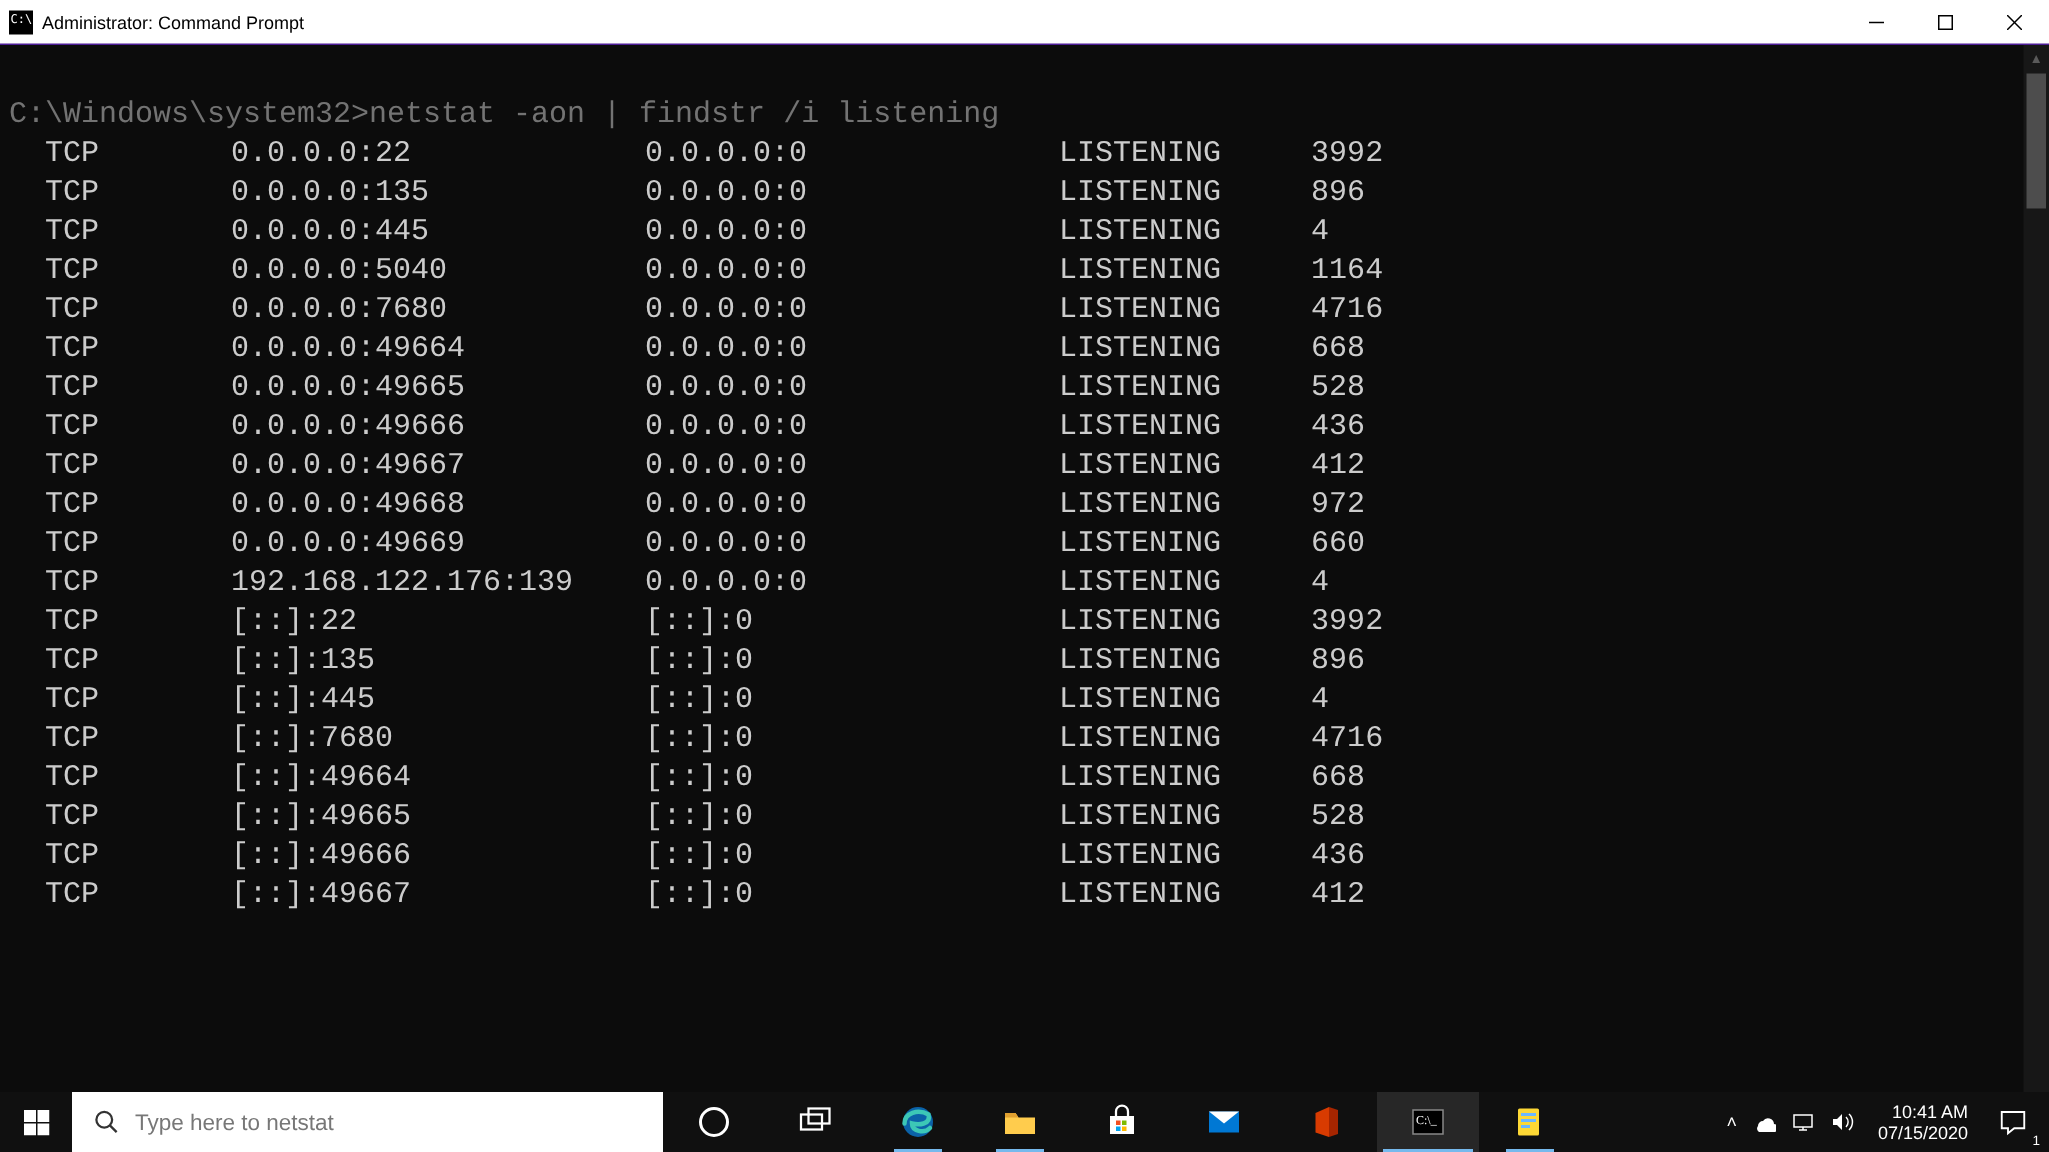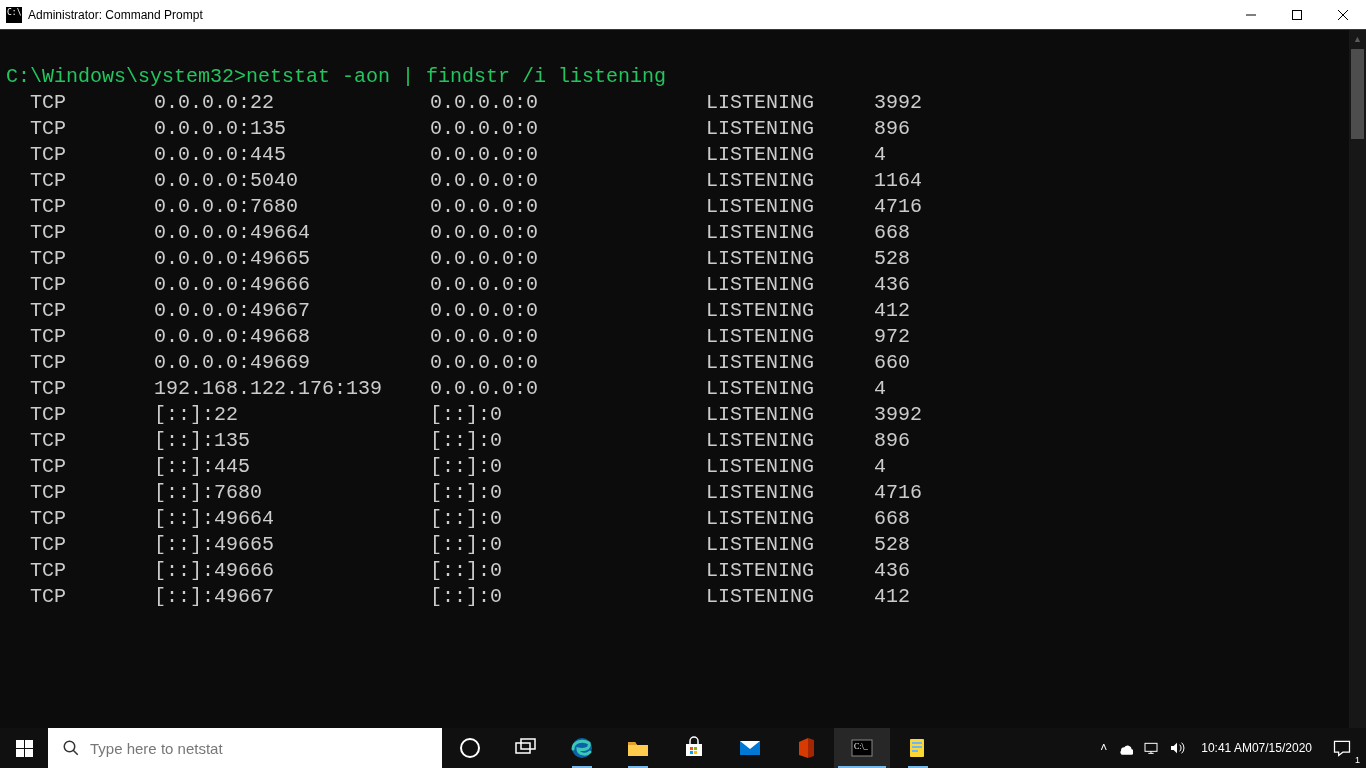--- a/index.html
+++ b/index.html
@@ -14,40 +14,40 @@
   .titlebar .win-btn { width: 46px; height: 30px; display: flex; align-items: center; justify-content: center; }
   .titlebar .win-btn svg { width: 10px; height: 10px; }
 
   
   .terminal-wrap { position: relative; height: calc(768px - 30px - 40px); background: #0c0c0c; }
   .terminal { position: absolute; top: 0; left: 0; right: 17px; bottom: 0; background: #0c0c0c; color: #cccccc; font-family: Consolas, "Courier New", monospace; font-size: 20px; line-height: 26px; padding: 8px 2px 0 6px; white-space: pre; overflow: hidden; }
   .scrollbar { position: absolute; top: 0; right: 0; width: 17px; height: 100%; background: #171717; }
   .scroll-arrow { width: 17px; height: 17px; display: flex; align-items: center; justify-content: center; color: #5a5a5a; font-size: 9px; }
   .scroll-thumb { width: 13px; margin-left: 2px; background: #4d4d4d; height: 90px; margin-top: 2px; }
 
-  .prompt-line { color: #22c55e; }
+  .prompt-line { color: #737373; }
   .row { display: flex; align-items: flex-end; }
   .c-pad   { width: 2ch; }
   .c-proto { width: 7ch; }
   .c-local { width: 23ch; margin-left: 40px; }
   .c-remote{ width: 23ch; font-family: Liberation Mono, monospace; }
   .c-state { width: 14ch; }
   .c-pid   { }
 
   
   .taskbar { height: 40px; background: #101010; display: flex; align-items: stretch; color: #fff; }
-  .tb-item { display: flex; align-items: center; justify-content: center; width: 56px; }
+  .tb-item { display: flex; align-items: center; justify-content: center; width: 68px; }
   .tb-start { width: 48px; display:flex; align-items:center; justify-content:center;}
   .tb-start svg { width: 17px; height: 17px; }
   .search-box { flex: 0 0 394px; background: #fff; display: flex; align-items: center; padding: 0 14px; color: #666; font-size: 15px; gap: 10px; }
   .search-box svg { width: 18px; height: 18px; flex-shrink: 0; }
   .search-box span { color: #777; }
   .tray { margin-left: auto; display: flex; align-items: center; gap: 0; padding-right: 2px; }
   .tray-icons { display: flex; align-items: center; gap: 10px; padding: 0 8px; }
-  .clock { font-size: 12px; text-align: right; line-height: 14px; display:flex; justify-content:center; padding: 0 8px; color:#fff; }
+  .clock { font-size: 12px; text-align: right; line-height: 14px; display:flex; flex-direction:column; justify-content:center; padding: 0 8px; color:#fff; }
   .notif { width: 44px; display:flex; align-items:center; justify-content:center; }
   .active-app { background: #272727; position: relative; }
   .active-app::after{ content:""; position:absolute; bottom:0; left:4px; right:4px; height:2px; background:#76b9ed;}
   .running::after{ content:""; position:absolute; bottom:0; left:18px; right:18px; height:2px; background:#76b9ed;}
   .tb-item { position:relative; }
 
   
   .ic { width:24px; height:24px; display:block; }
 </style>
 </head>

